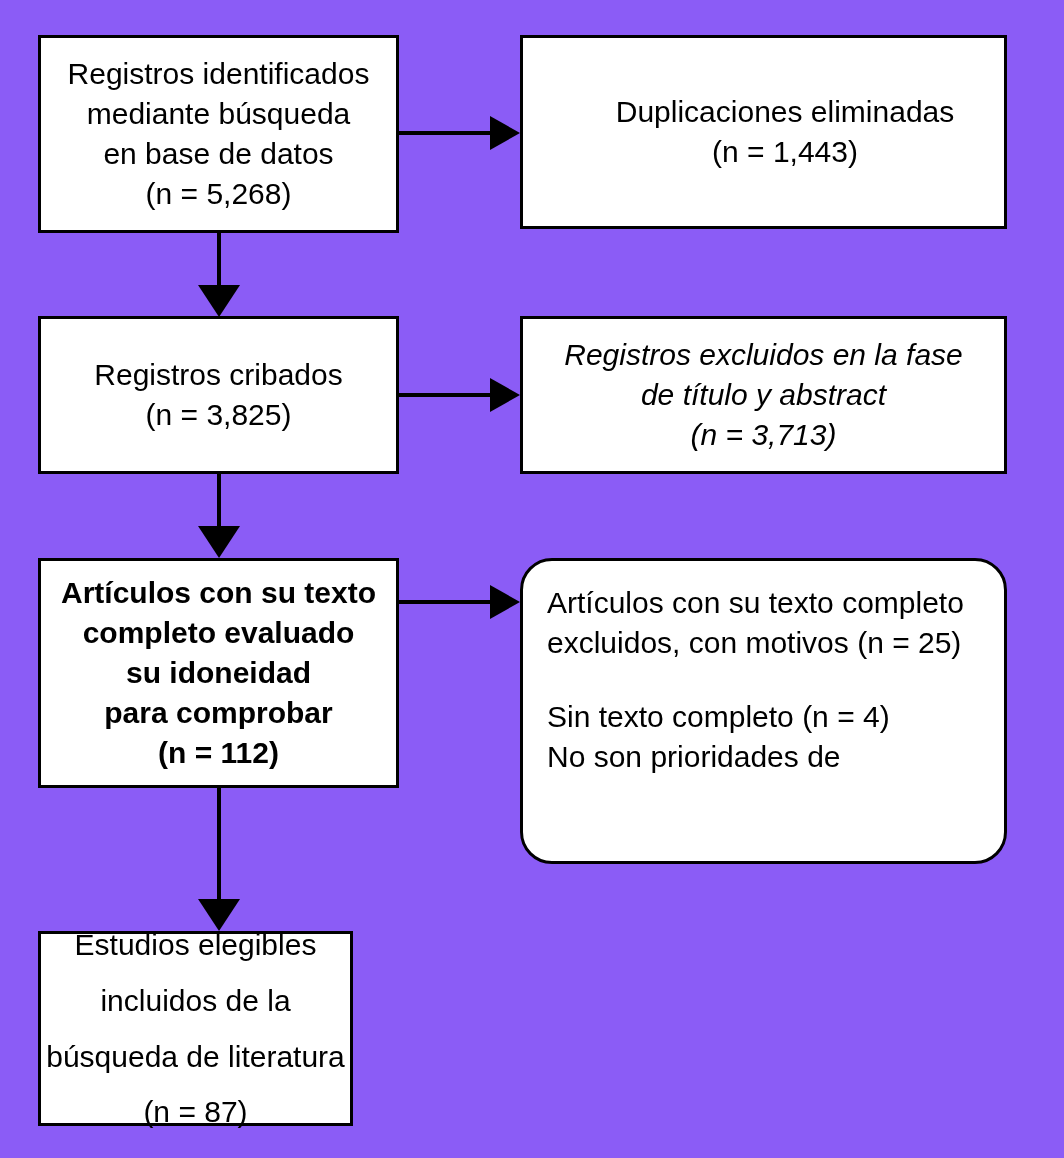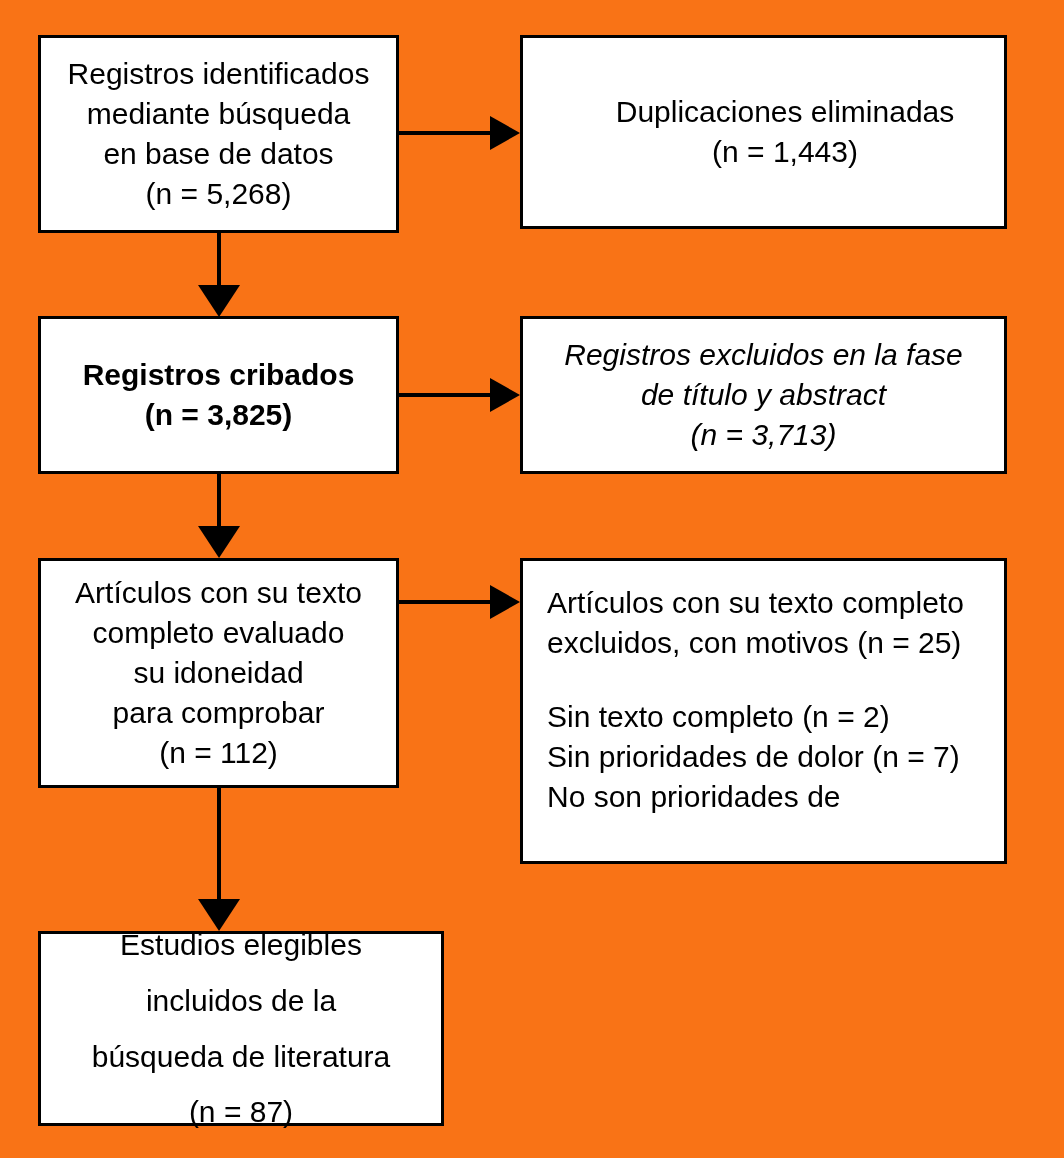--- a/index.html
+++ b/index.html
@@ -9,21 +9,21 @@
     background: #ffffff;
   }
   body {
     font-family: "Liberation Sans", "DejaVu Sans", sans-serif;
     color: #000000;
   }
   #diagram {
     position: relative;
     width: 1064px;
     height: 1158px;
-    background: #f97316;
+    background: #8b5cf6;
     overflow: hidden;
   }
   .node {
     position: absolute;
     box-sizing: border-box;
     border: 3px solid #000000;
     background: #ffffff;
     display: flex;
     flex-direction: column;
     justify-content: center;
@@ -31,38 +31,39 @@
     text-align: center;
     font-size: 30px;
     line-height: 1.33;
     color: #000000;
   }
   .node.left-align {
     align-items: flex-start;
     text-align: left;
     justify-content: flex-start;
     padding: 22px 18px 18px 24px;
+    border-radius: 32px;
   }
   .node .line {
     display: block;
     white-space: pre;
   }
   .node .spacer {
     display: block;
     height: 34px;
   }
 
   
   #box-identified  { left: 38px;  top: 35px;  width: 361px; height: 198px; }
   #box-duplicates  { left: 520px; top: 35px; width: 487px; height: 194px; padding-left: 43px; }
-  #box-screened    { left: 38px;  top: 316px; width: 361px; height: 158px; font-weight: bold; }
+  #box-screened    { left: 38px;  top: 316px; width: 361px; height: 158px; }
   #box-excluded-ti { left: 520px; top: 316px; width: 487px; height: 158px; font-style: italic; }
-  #box-fulltext    { left: 38px;  top: 558px; width: 361px; height: 230px; }
+  #box-fulltext    { left: 38px;  top: 558px; width: 361px; height: 230px; font-weight: bold; }
   #box-excluded-ft { left: 520px; top: 558px; width: 487px; height: 306px; }
-  #box-included    { left: 38px;  top: 931px; width: 406px; height: 195px; gap: 16px; }
+  #box-included    { left: 38px;  top: 931px; width: 315px; height: 195px; gap: 16px; }
 
   
   .conn { position: absolute; }
   .h-line {
     height: 4px;
     background: #000000;
   }
   .h-head {
     width: 0; height: 0;
     border-top: 17px solid transparent;
@@ -133,22 +134,21 @@
     <span class="line">completo evaluado</span>
     <span class="line">su idoneidad</span>
     <span class="line">para comprobar</span>
     <span class="line">(n = 112)</span>
   </div>
 
   <div class="node left-align" id="box-excluded-ft">
     <span class="line">Artículos con su texto completo</span>
     <span class="line">excluidos, con motivos (n = 25)</span>
     <span class="spacer"></span>
-    <span class="line">Sin texto completo (n = 2)</span>
-    <span class="line">Sin prioridades de dolor (n = 7)</span>
+    <span class="line">Sin texto completo (n = 4)</span>
     <span class="line">No son prioridades de</span>
   </div>
 
   <div class="node" id="box-included">
     <span class="line">Estudios elegibles</span>
     <span class="line">incluidos de la</span>
     <span class="line">búsqueda de literatura</span>
     <span class="line">(n = 87)</span>
   </div>
 

